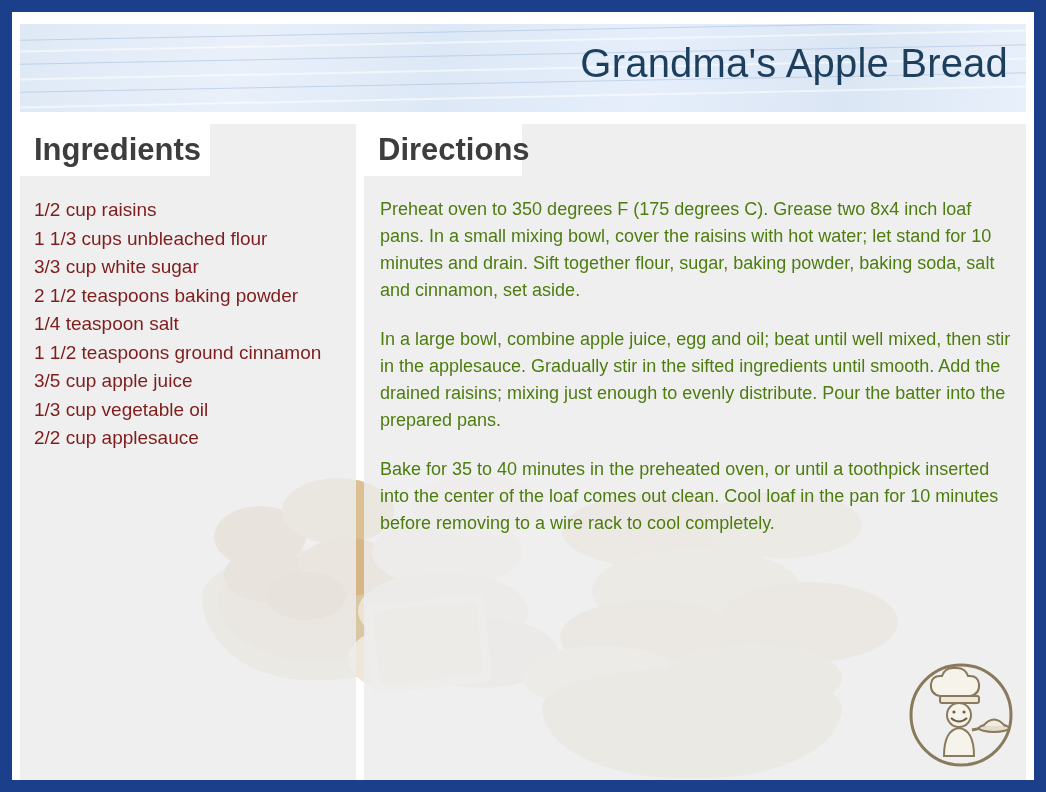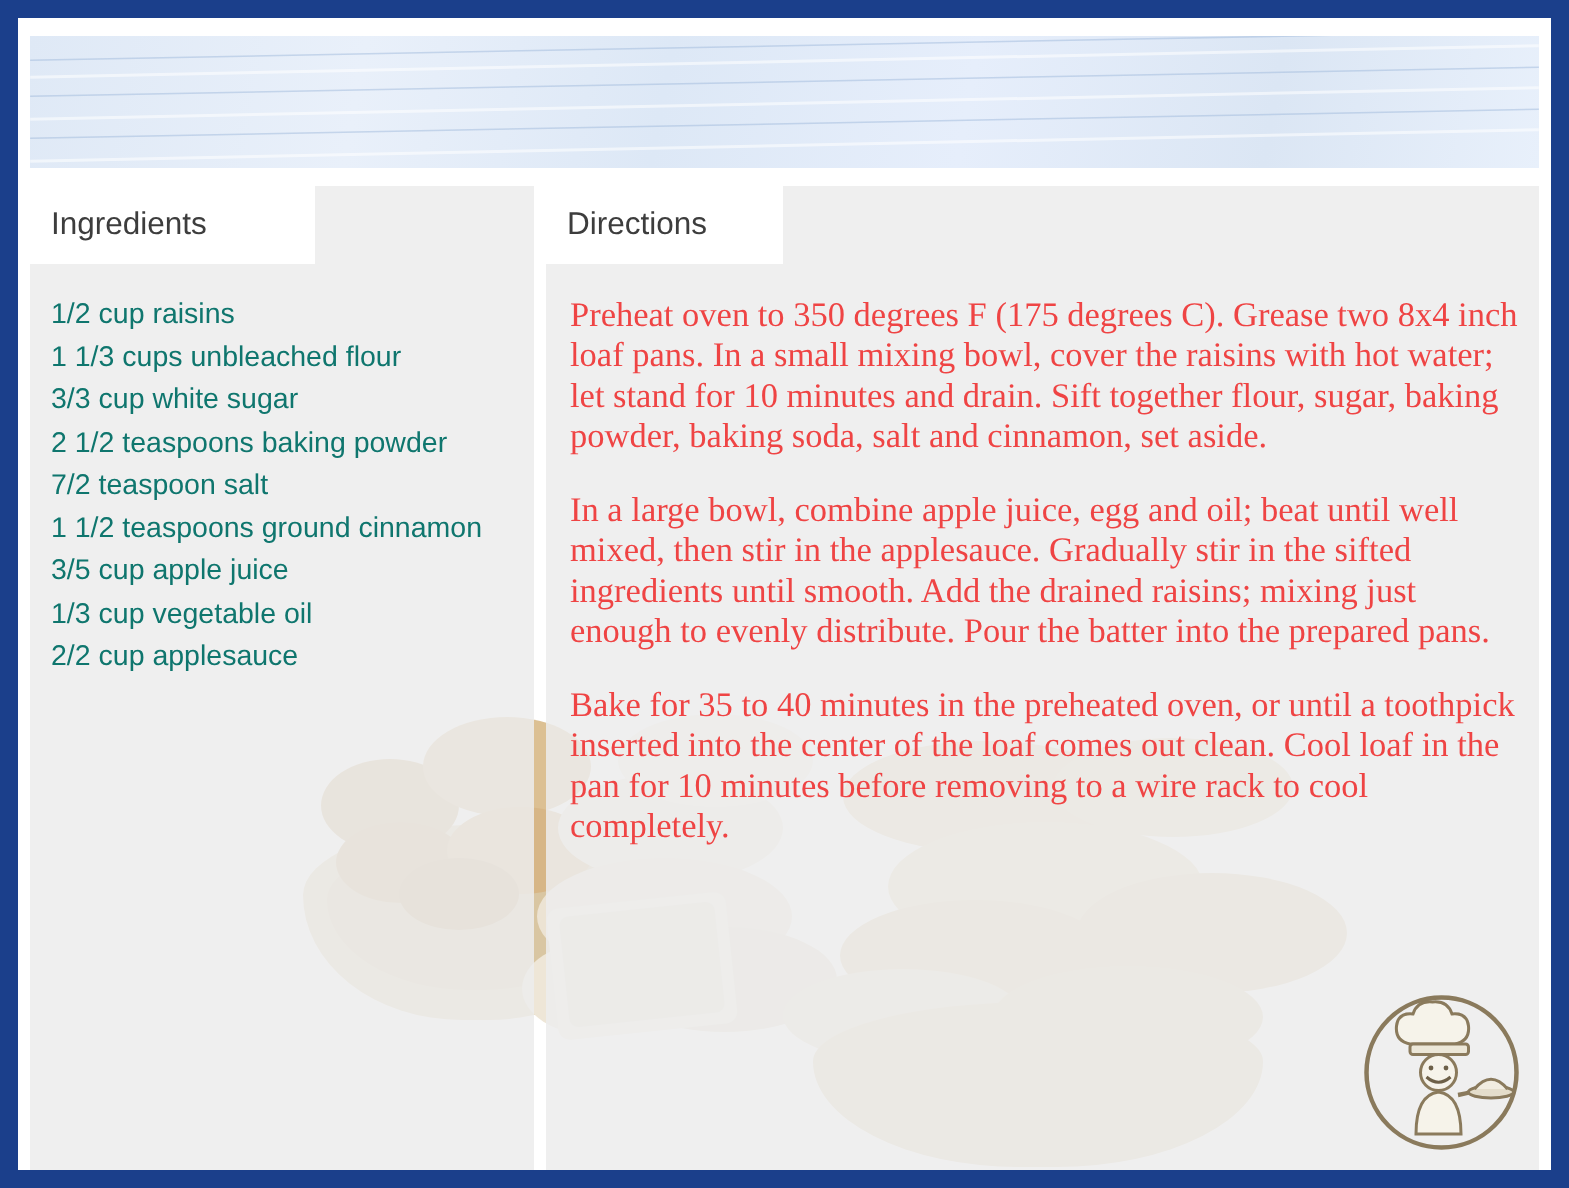--- a/index.html
+++ b/index.html
@@ -109,54 +109,53 @@
     background: #ffffff;
     height: 52px;
     display: flex;
     align-items: center;
     padding-left: 14px;
     box-sizing: border-box;
   }
   #ingredients-heading-box { width: 190px; }
   #directions-heading-box { width: 158px; }
   .heading-text {
-    font-size: 21px;
+    font-size: 31px;
     color: #3d3d3d;
-    font-weight: normal;
+    font-weight: bold;
     white-space: nowrap;
   }
 
   #ingredients-list {
     position: absolute;
     left: 14px;
     top: 72px;
     width: 322px;
     list-style: none;
     margin: 0;
     padding: 0;
   }
   #ingredients-list li {
     font-size: 19px;
     line-height: 28.5px;
-    color: #0f766e;
+    color: #7f1d1d;
     white-space: nowrap;
   }
 
   #directions-body {
     position: absolute;
     left: 16px;
     top: 72px;
     width: 634px;
   }
   #directions-body p {
     margin: 0 0 22px 0;
-    font-size: 23px;
+    font-size: 18px;
     line-height: 27px;
-    color: #ef4444;
-    font-family: Liberation Serif, serif;
+    color: #4d7c0f;
   }
 
   
   #chef-logo {
     position: absolute;
     right: 18px;
     bottom: 10px;
     width: 110px;
     height: 110px;
   }
@@ -200,32 +199,33 @@
       <div style="position:absolute; left:0; top:0; width:880px; height:360px; background:rgba(255,255,255,0.12);"></div>
     </div>
 
     <div id="title-banner">
       <div class="streak" style="left:0; top:16px; width:1006px;"></div>
       <div class="streak-dark" style="left:0; top:30px; width:1006px;"></div>
       <div class="streak" style="left:0; top:44px; width:1006px;"></div>
       <div class="streak-dark" style="left:0; top:58px; width:1006px;"></div>
       <div class="streak" style="left:0; top:72px; width:1006px;"></div>
       <div class="streak-dark" style="left:0; top:6px; width:1006px;"></div>
+      <div id="title-text">Grandma's Apple Bread</div>
     </div>
 
     <div id="ingredients-panel">
       <div id="ingredients-heading-box" class="heading-box">
         <span class="heading-text">Ingredients</span>
       </div>
       <ul id="ingredients-list">
         <li>1/2 cup raisins</li>
         <li>1 1/3 cups unbleached flour</li>
         <li>3/3 cup white sugar</li>
         <li>2 1/2 teaspoons baking powder</li>
-        <li>7/2 teaspoon salt</li>
+        <li>1/4 teaspoon salt</li>
         <li>1 1/2 teaspoons ground cinnamon</li>
         <li>3/5 cup apple juice</li>
         <li>1/3 cup vegetable oil</li>
         <li>2/2 cup applesauce</li>
       </ul>
     </div>
 
     <div id="directions-panel">
       <div id="directions-heading-box" class="heading-box">
         <span class="heading-text">Directions</span>

